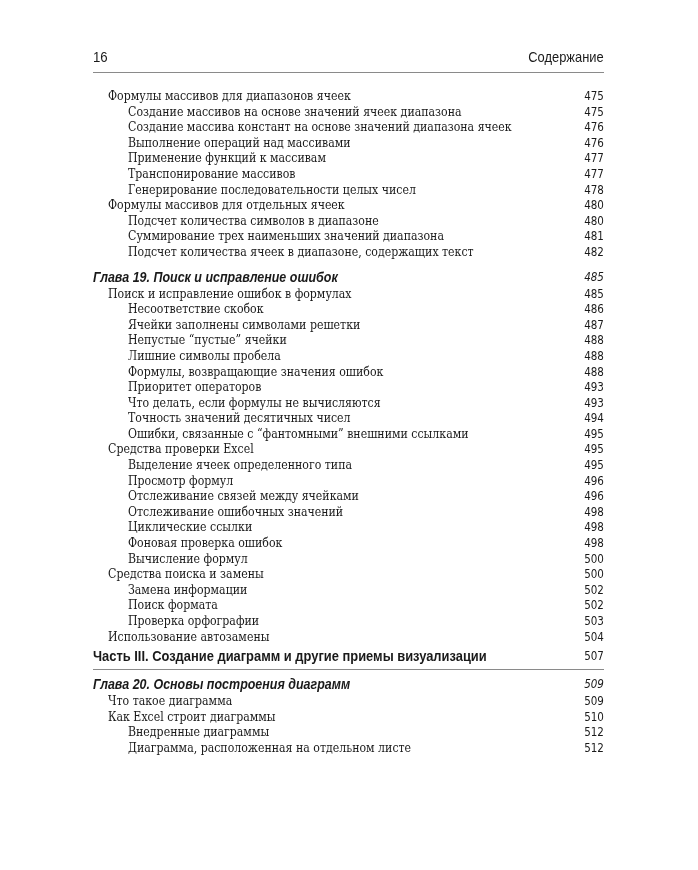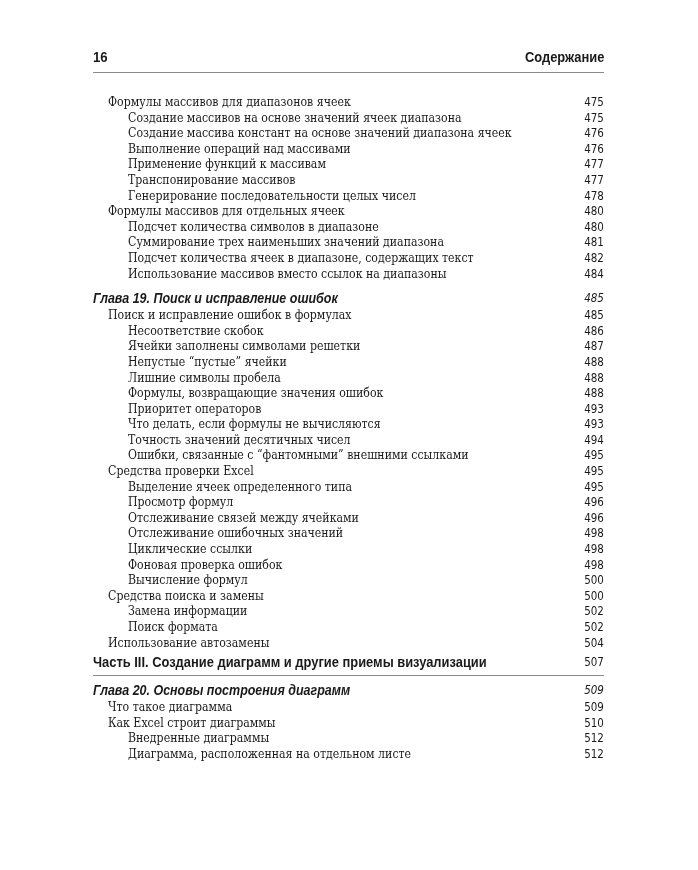--- a/index.html
+++ b/index.html
@@ -1,23 +1,23 @@
 <!DOCTYPE html>
 <html><head>
   <meta charset="utf-8">
   <style>
     html, body { margin: 0; padding: 0; background: #ffffff; }
     body { width: 698px; height: 870px; position: relative; overflow: hidden; color: #1a1a1a; }
     .page { position: absolute; left: 93px; top: 0; width: 511px; }
     .running-head { position: absolute; top: 48px; left: 0; width: 511px; height: 20px;
-      font-family: "Liberation Sans", sans-serif; font-weight: bold; font-size: 15px; }
+      font-family: "Liberation Sans", sans-serif; font-weight: normal; font-size: 15px; }
     .running-head .pnum { position: absolute; left: 0; top: 0; transform: scaleX(0.88); transform-origin: left; }
     .running-head .title { position: absolute; right: 0; top: 0; transform: scaleX(0.86); transform-origin: right; }
     .head-rule { position: absolute; top: 72px; left: 0; width: 511px; height: 0; border-top: 1.5px solid #8a8a8a; }
-    .toc { position: absolute; top: 95px; left: 0; width: 511px; text-align: right; }
+    .toc { position: absolute; top: 89px; left: 0; width: 511px; text-align: right; }
     .row { position: relative; height: 15.6px; font-family: "DejaVu Serif", serif; font-size: 12.2px; line-height: 15.6px; }
     .row .label { position: absolute; top: 0; white-space: nowrap; transform-origin: left; transform: scaleX(0.9); }
     .row .page-num { position: absolute; right: 0; top: 0; font-family: "DejaVu Sans", sans-serif; font-size: 11.5px; transform: scaleX(0.9); transform-origin: right; }
     .lvl1 .label { left: 15px; }
     .lvl2 .label { left: 35px; }
     .chapter { height: 20px; line-height: 20px; margin-top: 6px; margin-bottom: 0; font-family: "Liberation Sans", sans-serif; font-weight: bold; font-size: 14.5px; font-style: italic; }
     .chapter .label { left: 0; transform: scaleX(0.86); }
     .chapter .page-num { font-family: "DejaVu Sans", sans-serif; font-weight: normal; font-size: 11.5px; }
     .part { height: 22px; line-height: 22px; font-family: "Liberation Sans", sans-serif; font-weight: bold; font-size: 15px; }
     .part .label { left: 0; transform: scaleX(0.86); }
@@ -73,24 +73,20 @@
           <span class="page-num">480</span>
         </div>
         <div class="row lvl2">
           <span class="label">Суммирование трех наименьших значений диапазона</span>
           <span class="page-num">481</span>
         </div>
         <div class="row lvl2">
           <span class="label">Подсчет количества ячеек в диапазоне, содержащих текст</span>
           <span class="page-num">482</span>
         </div>
-        <div class="row lvl2">
-          <span class="label">Использование массивов вместо ссылок на диапазоны</span>
-          <span class="page-num">484</span>
-        </div>
       </div>
 
     <div class="row chapter">
       <span class="label">Глава 19. Поиск и исправление ошибок</span>
       <span class="page-num">485</span>
     </div>
 
     <div id="block2">
         <div class="row lvl1">
           <span class="label">Поиск и исправление ошибок в формулах</span>
@@ -168,20 +164,24 @@
           <span class="label">Средства поиска и замены</span>
           <span class="page-num">500</span>
         </div>
         <div class="row lvl2">
           <span class="label">Замена информации</span>
           <span class="page-num">502</span>
         </div>
         <div class="row lvl2">
           <span class="label">Поиск формата</span>
           <span class="page-num">502</span>
+        </div>
+        <div class="row lvl2">
+          <span class="label">Проверка орфографии</span>
+          <span class="page-num">503</span>
         </div>
         <div class="row lvl1">
           <span class="label">Использование автозамены</span>
           <span class="page-num">504</span>
         </div>
       </div>
 
     <div class="row part">
       <span class="label">Часть III. Создание диаграмм и другие приемы визуализации</span>
       <span class="page-num">507</span>

